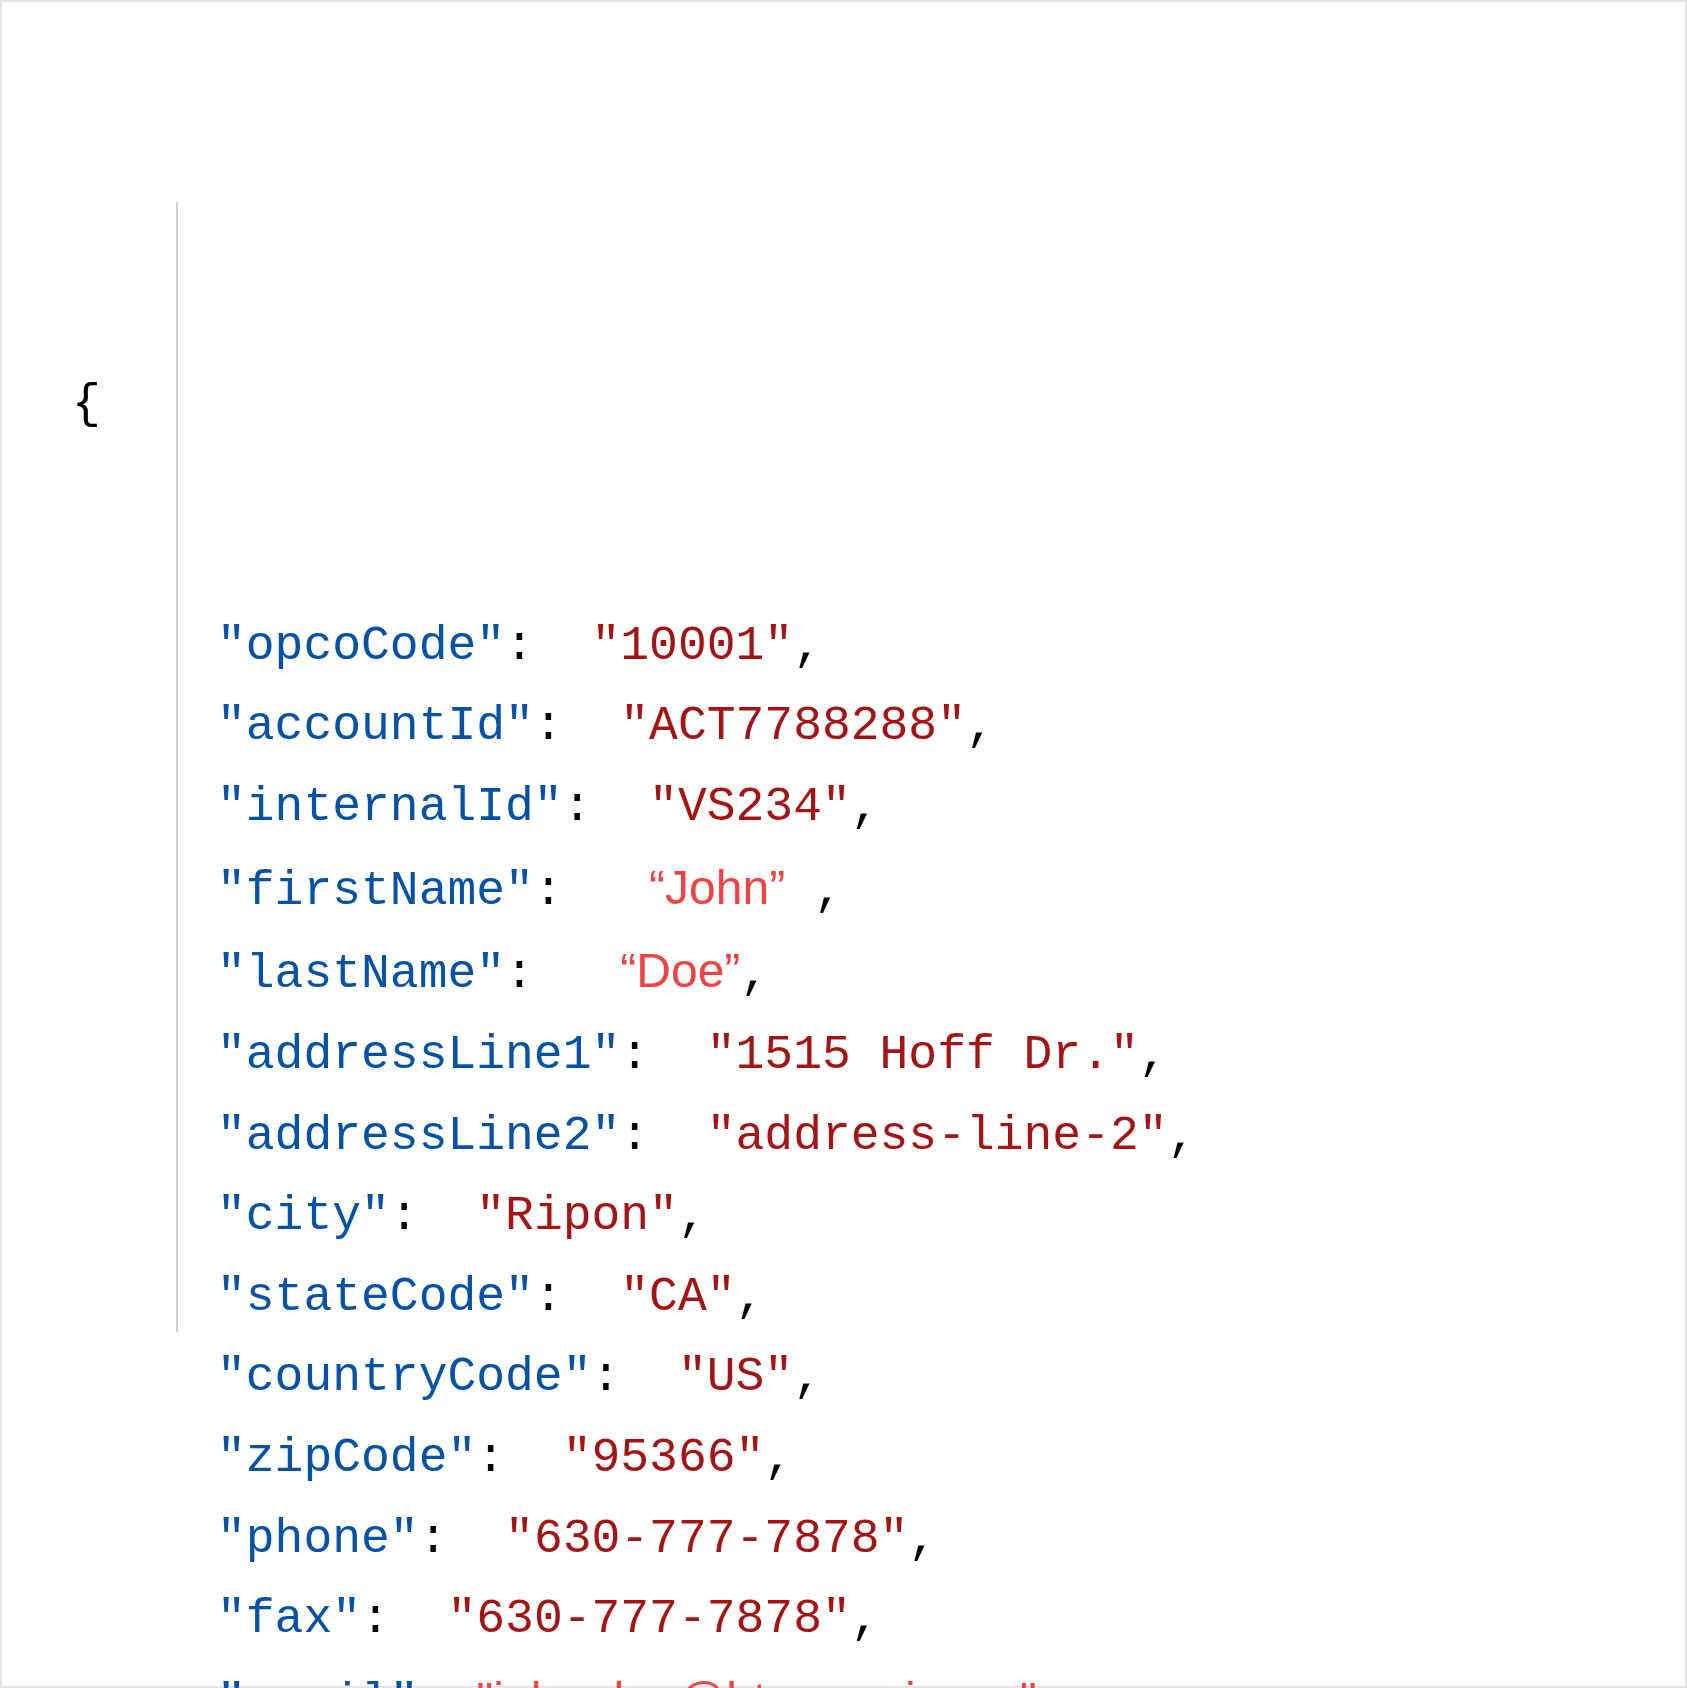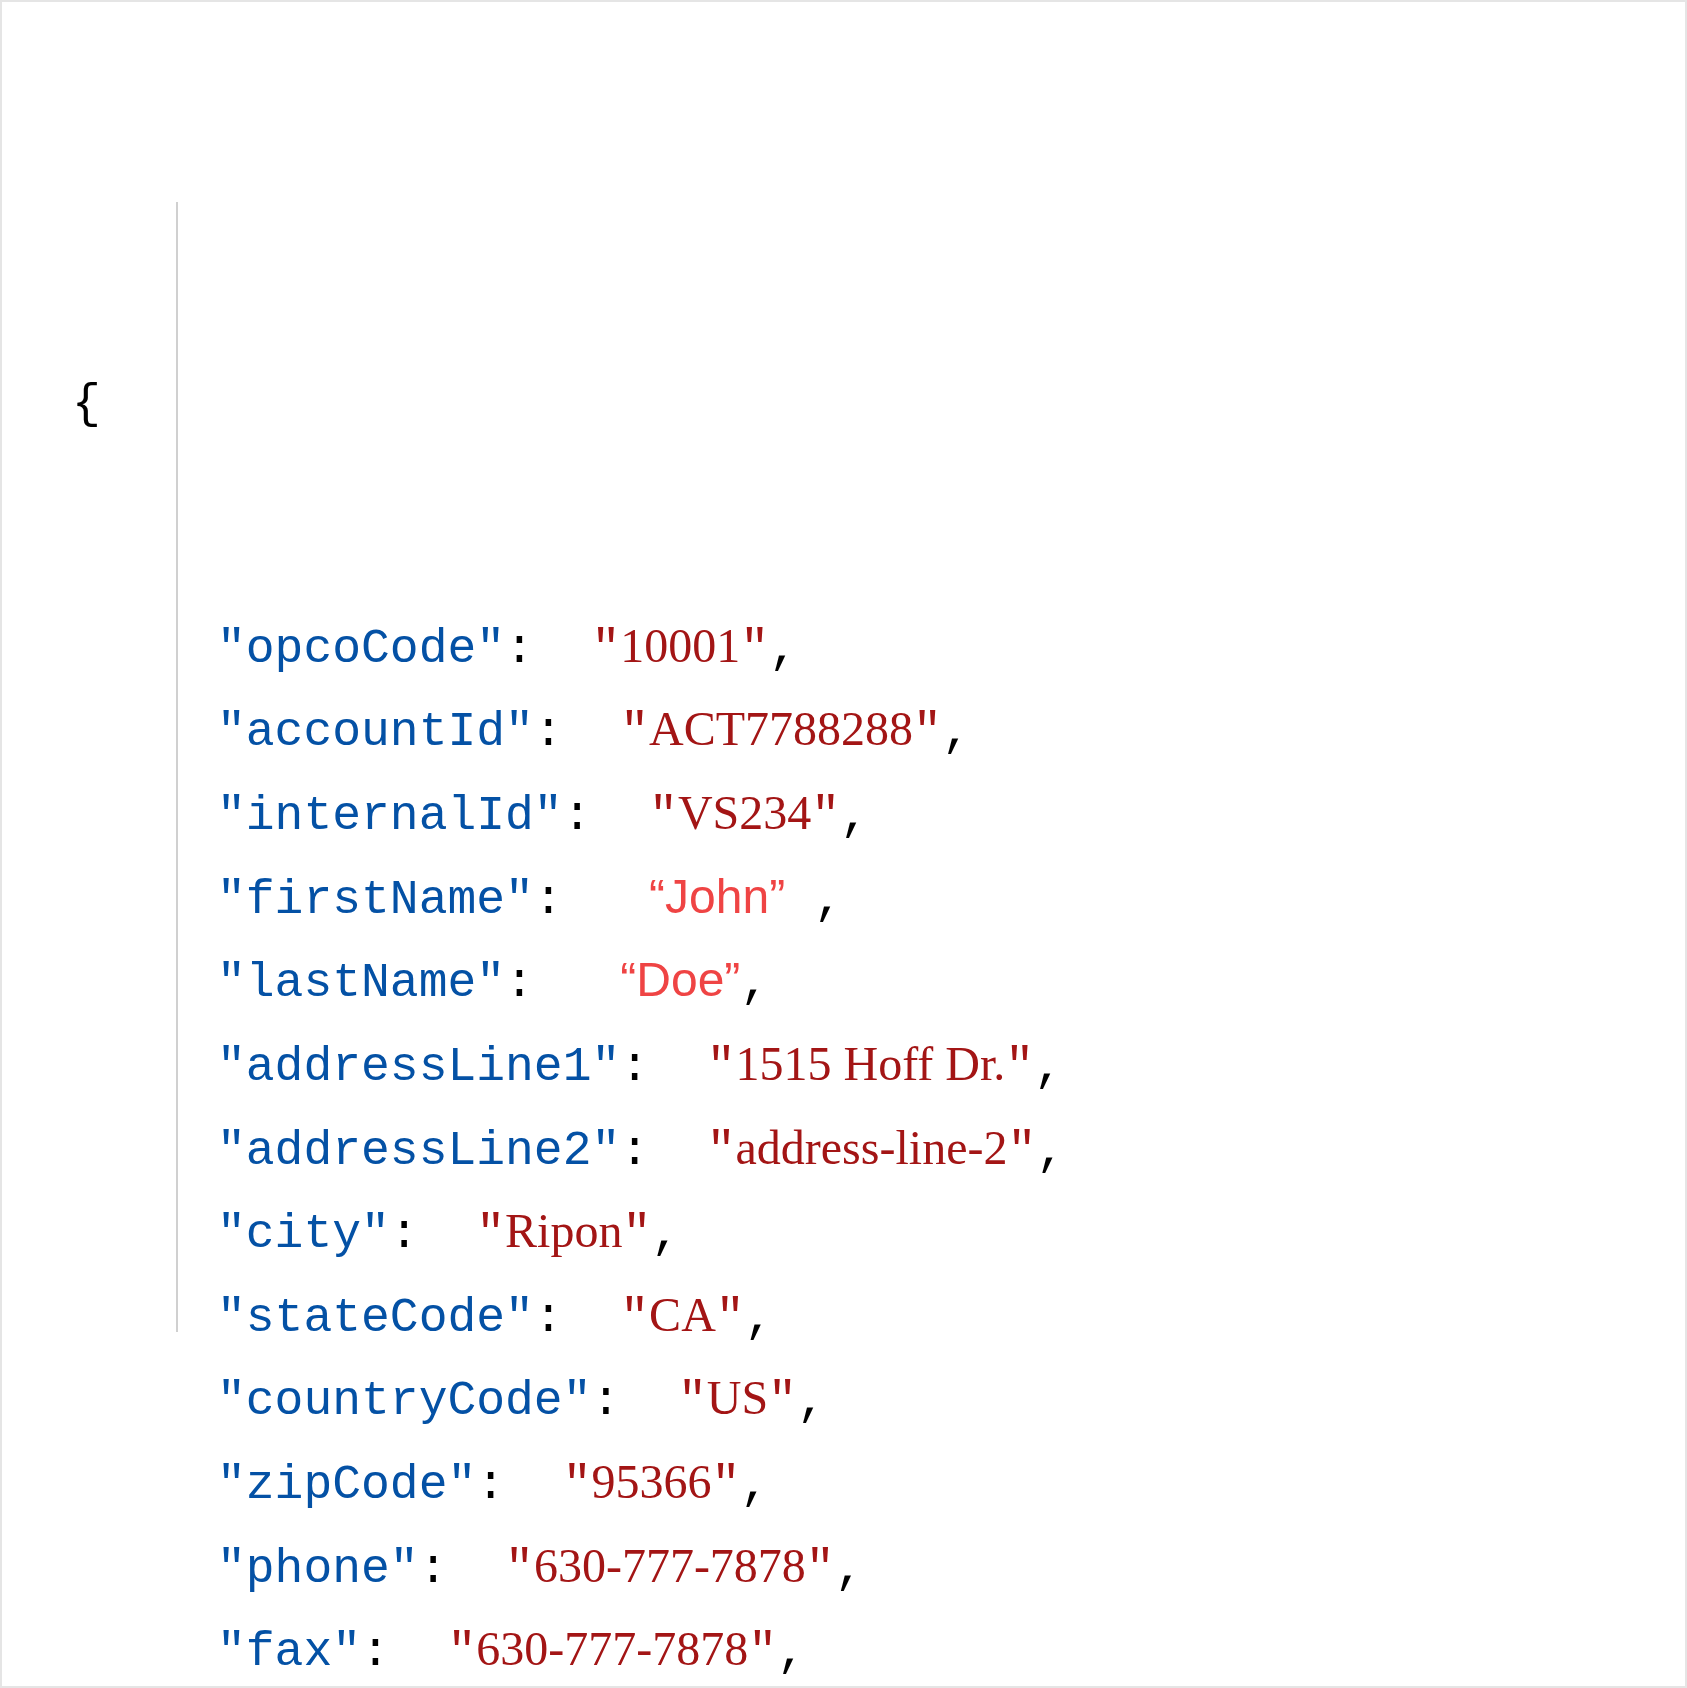--- a/index.html
+++ b/index.html
@@ -47,21 +47,20 @@
       padding-left: 145px;
     }
     .key {
       color: #0451a5;
     }
     .colon {
       color: #000000;
     }
     .string {
       color: #a31515;
-      font-family: Liberation Serif, serif;
     }
     .string-alt {
       color: #ef4444;
       font-family: "Segoe UI", Arial, sans-serif;
     }
     .comma {
       color: #000000;
     }
     .q {
       color: #0451a5;

